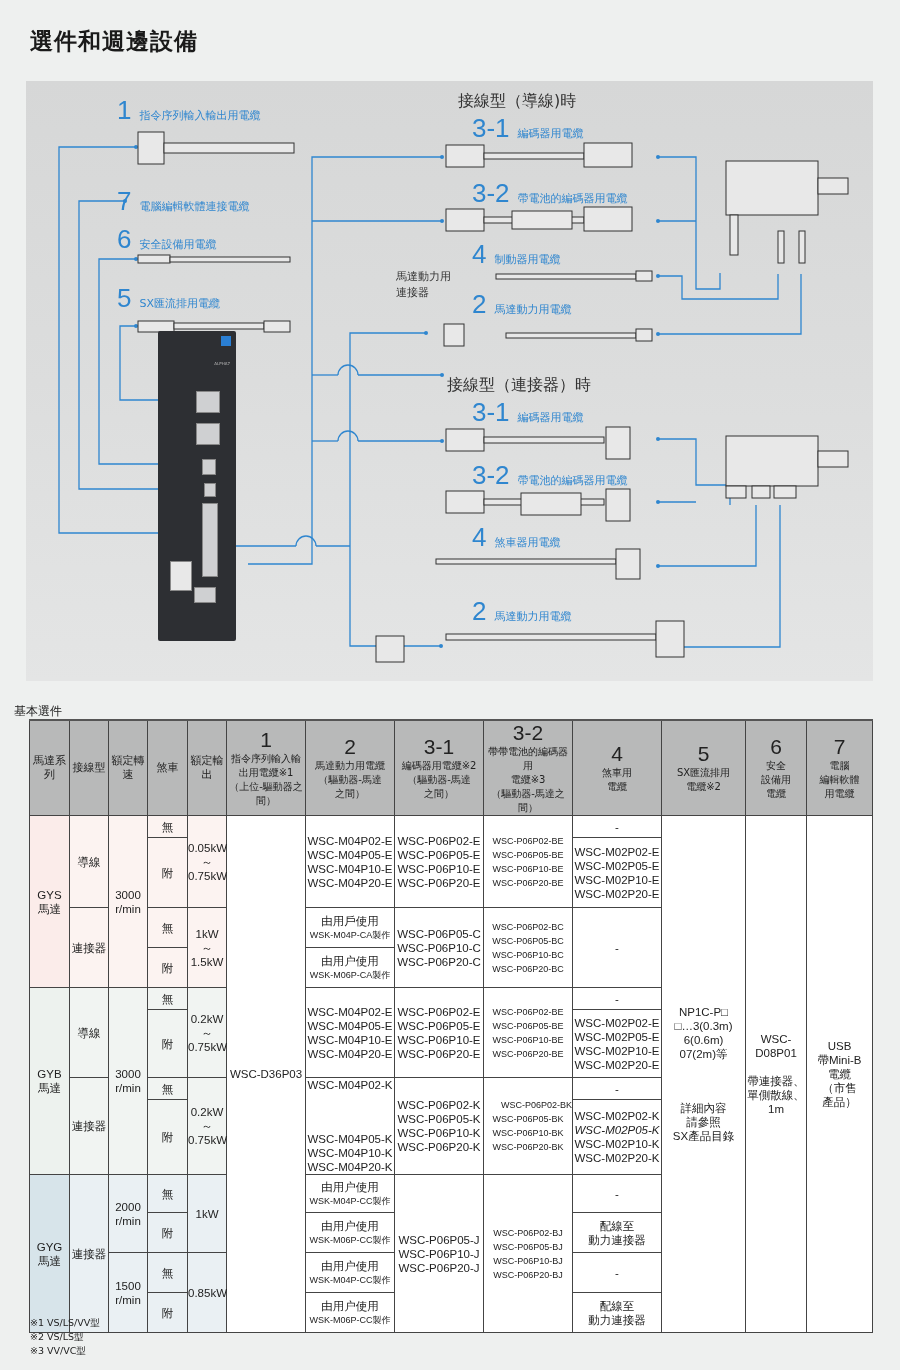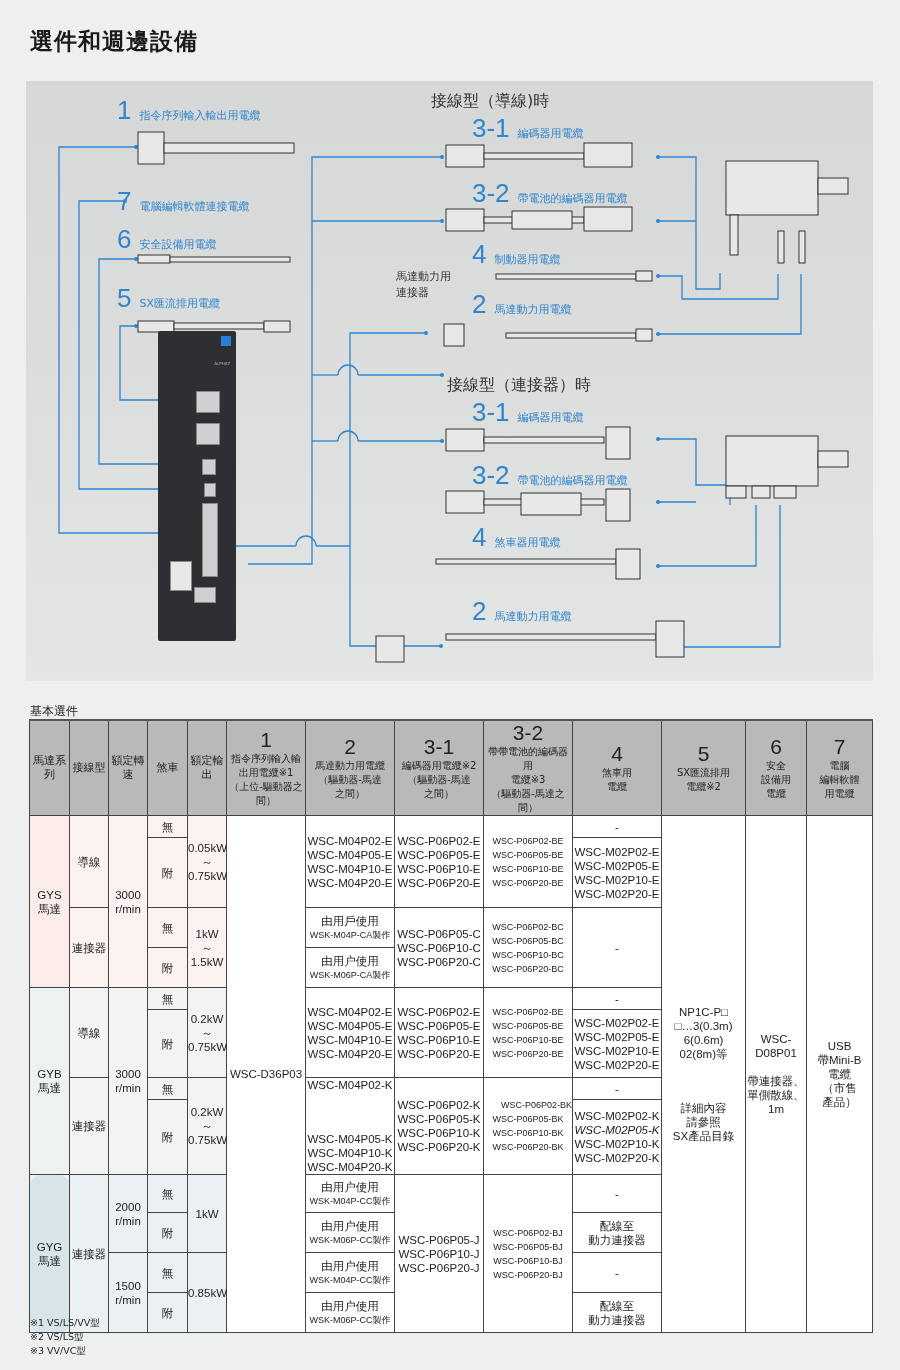--- a/index.html
+++ b/index.html
@@ -9,31 +9,31 @@
   .diagram svg{position:absolute;left:0;top:0;}
   .lbl{position:absolute;color:#2f86cf;white-space:nowrap;display:flex;align-items:baseline;gap:8px;}
   .lbl .num{font-family:"Liberation Sans",sans-serif;font-size:26px;line-height:26px;}
   .lbl .txt{font-size:11px;}
   .sec{position:absolute;font-size:16px;color:#333;}
   .conn-note{position:absolute;font-size:11px;color:#333;line-height:16px;}
   .drv{position:absolute;left:132px;top:250px;width:78px;height:310px;background:#2d2f33;border-radius:2px;}
   .drv .logo{position:absolute;right:5px;top:5px;width:10px;height:10px;background:#2a7fd4;}
   .drv .alpha{position:absolute;right:6px;top:30px;font-size:4px;color:#bbb;}
   .port{position:absolute;background:#cfd0d2;border:1px solid #888;}
-  .section-label{position:absolute;left:30px;top:703px;font-size:12px;color:#222;}
+  .section-label{position:absolute;left:14px;top:703px;font-size:12px;color:#222;}
   table.opt{position:absolute;left:29px;top:719px;width:843px;border-collapse:collapse;font-size:11px;table-layout:fixed;}
   table.opt th,table.opt td{border:1.3px solid #444;text-align:center;vertical-align:middle;padding:0;line-height:14px;}
   table.opt thead th{background:#b8b9b9;height:84px;font-weight:normal;color:#222;}
   table.opt thead th .hn{display:block;font-family:"Liberation Sans",sans-serif;font-size:21px;line-height:24px;}
   table.opt thead th .hs{display:block;font-size:10px;line-height:14px;}
   table.opt thead tr{border-top:2px solid #555;}
   table.opt tbody td{background:#fff;height:18px;font-family:"Liberation Sans",sans-serif;font-size:11.5px;}
   td.gys{background:#fbecea !important;}
   td.gyb{background:#edf2ee !important;}
-  td.gyg{background:#d7e4ea !important;border-radius:12px;}
+  td.gyg{background:#d7e4ea !important;}
   td.gysl{background:#fcf3f1 !important;}
   td.gybl{background:#f1f4f2 !important;}
   td.gygl{background:#eaf0f3 !important;}
   .small{font-size:9px;}
   .notes{position:absolute;left:30px;top:1316px;font-size:9.5px;line-height:14px;color:#222;}
 </style>
 </head>
 <body>
 
 <div class="title">選件和週邊設備</div>
@@ -189,21 +189,21 @@
     </div>
   <div class="lbl" style="left:91px;top:145px;">
       <span class="num">6</span>
       <span class="txt">安全設備用電纜</span>
     </div>
   <div class="lbl" style="left:91px;top:204px;">
       <span class="num">5</span>
       <span class="txt">SX匯流排用電纜</span>
     </div>
 
-  <div class="sec" style="left:405px;top:10px;">接線型（導線)時</div>
+  <div class="sec" style="left:432px;top:10px;">接線型（導線)時</div>
   <div class="lbl" style="left:446px;top:34px;">
       <span class="num">3-1</span>
       <span class="txt">編碼器用電纜</span>
     </div>
   <div class="lbl" style="left:446px;top:99px;">
       <span class="num">3-2</span>
       <span class="txt">帶電池的編碼器用電纜</span>
     </div>
   <div class="lbl" style="left:446px;top:160px;">
       <span class="num">4</span>
@@ -364,21 +364,21 @@
           <div class="small" style="min-height: 14px;">WSC-P06P10-BE</div>
           <div class="small" style="min-height: 14px;">WSC-P06P20-BE</div>
         </td>
         <td>
           <div>-</div>
         </td>
         <td rowspan="18">
           <div style="min-height: 14px;">NP1C-P□</div>
           <div style="min-height: 14px;">□…3(0.3m)</div>
           <div style="min-height: 14px;">6(0.6m)</div>
-          <div style="min-height: 14px;">02(8m)等</div>
+          <div style="min-height: 14px;">07(2m)等</div>
           <div style="min-height: 14px;"></div>
           <div style="min-height: 14px; margin-top: 26px;">詳細內容</div>
           <div style="min-height: 14px;">請參照</div>
           <div style="min-height: 14px;">SX產品目錄</div>
         </td>
         <td rowspan="18">
           <div style="min-height: 14px;">WSC-</div>
           <div style="min-height: 14px;">D08P01</div>
           <div style="min-height: 14px;"></div>
           <div style="min-height: 14px;">帶連接器、</div>

